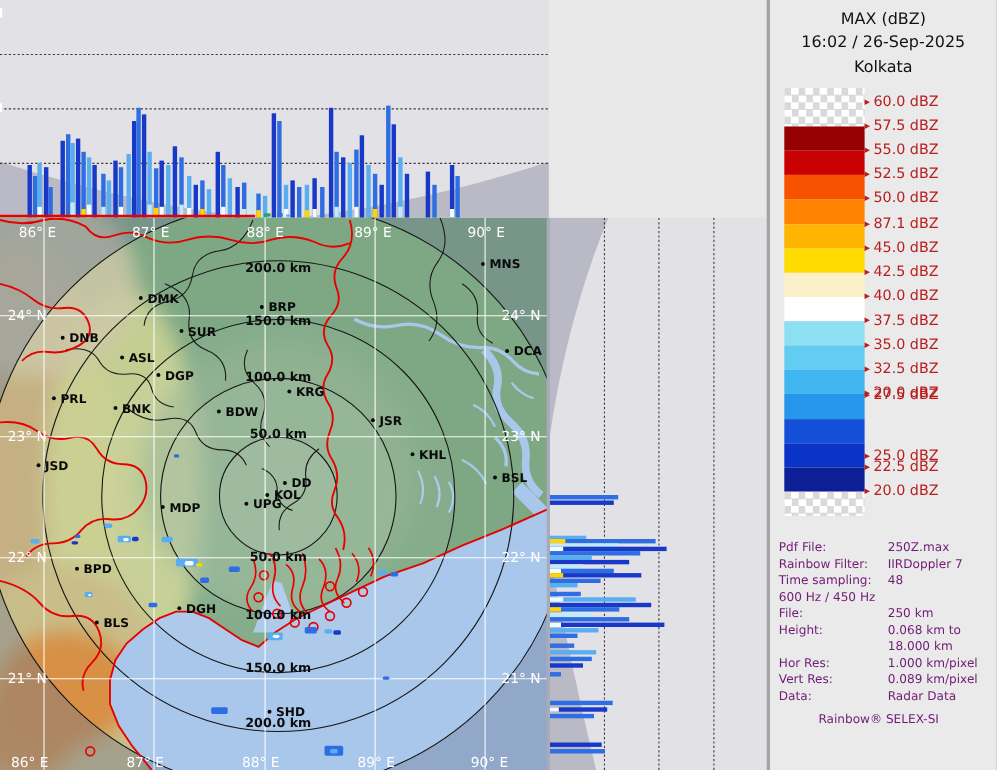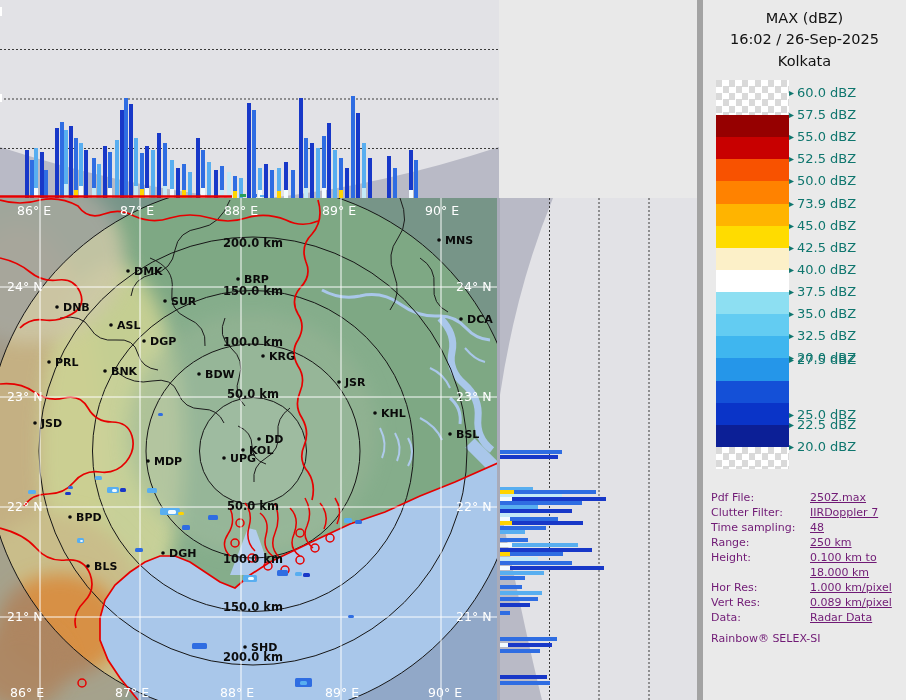--- a/index.html
+++ b/index.html
@@ -5,34 +5,34 @@
   html,body{margin:0;padding:0;background:#bdbdbd;}
   #app{position:relative;width:906px;height:700px;overflow:hidden;
        font-family:"DejaVu Sans","Liberation Sans",sans-serif;background:#e9e9e9;}
   .panel{position:absolute;background:#e2e2e6;}
   #top-panel{left:0;top:0;width:499px;height:198px;}
   #corner-area{left:499px;top:0;width:198px;height:198px;background:#e2e2e6;}
   #right-panel{left:500px;top:198px;width:197px;height:502px;}
   #map-panel{position:absolute;left:0;top:198px;width:500px;height:570px;background:#7ea884;}
   svg{display:block;}
   #legend{position:absolute;left:697px;top:0;width:209px;height:700px;
-          background:#eaeaea;border-left:6px solid #a3a3a3;box-sizing:border-box;}
+          background:#eaeaea;border-left:3px solid #a3a3a3;box-sizing:border-box;}
   #legend-title{position:absolute;top:8px;left:0;width:100%;text-align:center;
           font-size:14.5px;line-height:1.48;color:#111;}
   #swatch-col{position:absolute;left:13px;top:80px;width:73px;}
   .band{width:73px;}
   .checker{background:repeating-conic-gradient(#ffffff 0% 25%, #d9d9d9 0% 50%) 0 0/13px 13px;}
-  .scale-label{position:absolute;left:86px;height:15px;font-size:13px;color:#0f766e;white-space:nowrap;}
+  .scale-label{position:absolute;left:86px;height:15px;font-size:13px;color:#b91c1c;white-space:nowrap;}
   .scale-label::before{content:"\25B8";font-size:10px;margin-right:3px;position:relative;top:-1px;}
   #height-top-label{position:absolute;top:6px;right:12px;font-size:12.5px;color:#222;}
   #height-origin-label{position:absolute;left:8px;bottom:6px;font-size:12.5px;color:#222;}
   #info-block{position:absolute;left:8px;top:490px;width:196px;font-size:11px;color:#701a75;}
   .info-row{display:grid;grid-template-columns:99px 1fr;line-height:15px;}
-  .info-val{white-space:pre-line;text-decoration:underline;}
-  #info-footer{margin-top:6px;line-height:15px;}
+  .info-val{white-space:pre-line;}
+  #info-footer{margin-top:6px;line-height:15px;margin-left:36px;}
 </style>
 </head>
 <body>
 
 <div id="app">
 
   <div id="top-panel" class="panel">
     <svg width="499" height="198" viewBox="0 0 499 198">
         <path d="M0,147 Q120,186 232,198 L0,198 Z" fill="#b9bac6"></path>
         <path d="M499,147 Q380,186 268,198 L499,198 Z" fill="#b9bac6"></path>
@@ -415,55 +415,56 @@
         <div class="band" style="height:22.13px;background:#0a34c8"></div>
         <div class="band" style="height:22.13px;background:#0c1f96"></div>
         <div class="band checker" style="height:22px"></div>
       </div>
     <div id="scale-labels">
         <div class="scale-label" style="top:85.0px">60.0 dBZ</div>
         <div class="scale-label" style="top:107.0px">57.5 dBZ</div>
         <div class="scale-label" style="top:129.1px">55.0 dBZ</div>
         <div class="scale-label" style="top:151.3px">52.5 dBZ</div>
         <div class="scale-label" style="top:173.4px">50.0 dBZ</div>
-        <div class="scale-label" style="top:195.5px">73.9 dBZ</div>
+        <div class="scale-label" style="top:195.5px">87.1 dBZ</div>
         <div class="scale-label" style="top:217.6px">45.0 dBZ</div>
         <div class="scale-label" style="top:239.8px">42.5 dBZ</div>
         <div class="scale-label" style="top:261.9px">40.0 dBZ</div>
         <div class="scale-label" style="top:284.0px">37.5 dBZ</div>
         <div class="scale-label" style="top:306.2px">35.0 dBZ</div>
         <div class="scale-label" style="top:328.3px">32.5 dBZ</div>
         <div class="scale-label" style="top:350.4px">20.0 dBZ</div>
         <div class="scale-label" style="top:352px">27.5 dBZ</div>
         <div class="scale-label" style="top:407px">25.0 dBZ</div>
         <div class="scale-label" style="top:416.8px">22.5 dBZ</div>
         <div class="scale-label" style="top:438.9px">20.0 dBZ</div>
       </div>
     <div id="info-block">
         <div class="info-row">
             <span class="info-label">Pdf File:</span>
             <span class="info-val">250Z.max</span>
           </div>
         <div class="info-row">
-            <span class="info-label">Clutter Filter:</span>
+            <span class="info-label">Rainbow Filter:</span>
             <span class="info-val">IIRDoppler 7</span>
           </div>
         <div class="info-row">
             <span class="info-label">Time sampling:</span>
             <span class="info-val">48</span>
           </div>
         <div class="info-row">
-          </div>
-        <div class="info-row">
-            <span class="info-label">Range:</span>
+            <span class="info-val">600 Hz / 450 Hz</span>
+          </div>
+        <div class="info-row">
+            <span class="info-label">File:</span>
             <span class="info-val">250 km</span>
           </div>
         <div class="info-row">
             <span class="info-label">Height:</span>
-            <span class="info-val">0.100 km to
+            <span class="info-val">0.068 km to
 18.000 km</span>
           </div>
         <div class="info-row">
             <span class="info-label">Hor Res:</span>
             <span class="info-val">1.000 km/pixel</span>
           </div>
         <div class="info-row">
             <span class="info-label">Vert Res:</span>
             <span class="info-val">0.089 km/pixel</span>
           </div>

